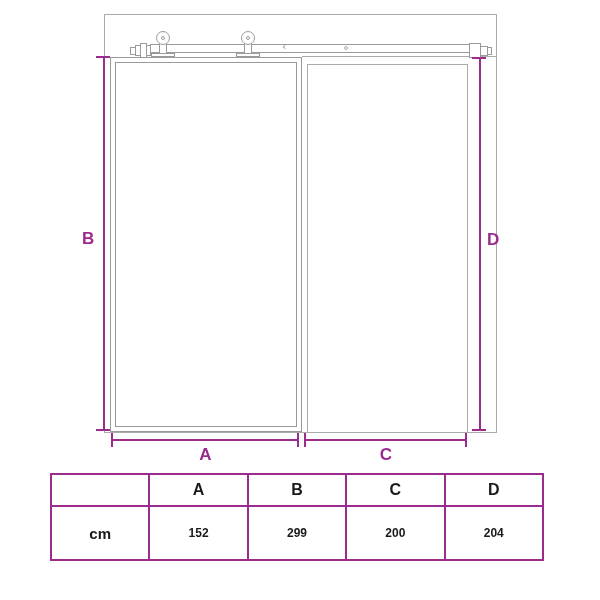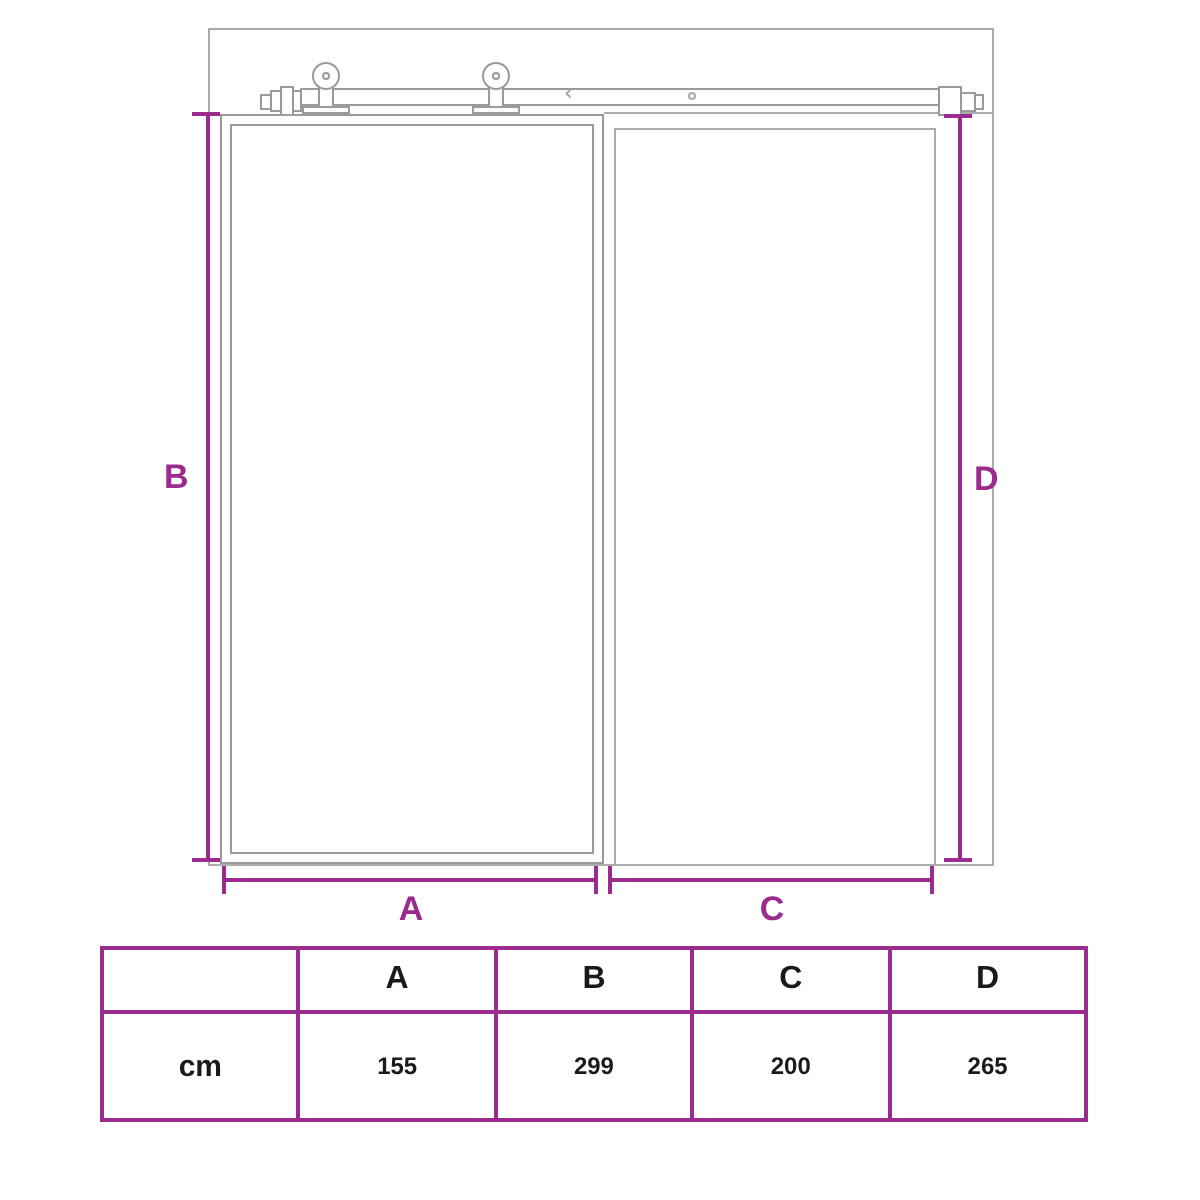--- a/index.html
+++ b/index.html
@@ -127,20 +127,20 @@
     <tbody>
         <tr class="hdr">
       <th></th>
       <th>A</th>
       <th>B</th>
       <th>C</th>
       <th>D</th>
     </tr>
     <tr class="row">
       <td class="rowlabel">cm</td>
-      <td class="val">155</td>
+      <td class="val">152</td>
       <td class="val">299</td>
       <td class="val">200</td>
-      <td class="val">265</td>
+      <td class="val">204</td>
     </tr>
   </tbody>
     </table>
 </div>
 
 </body></html>

